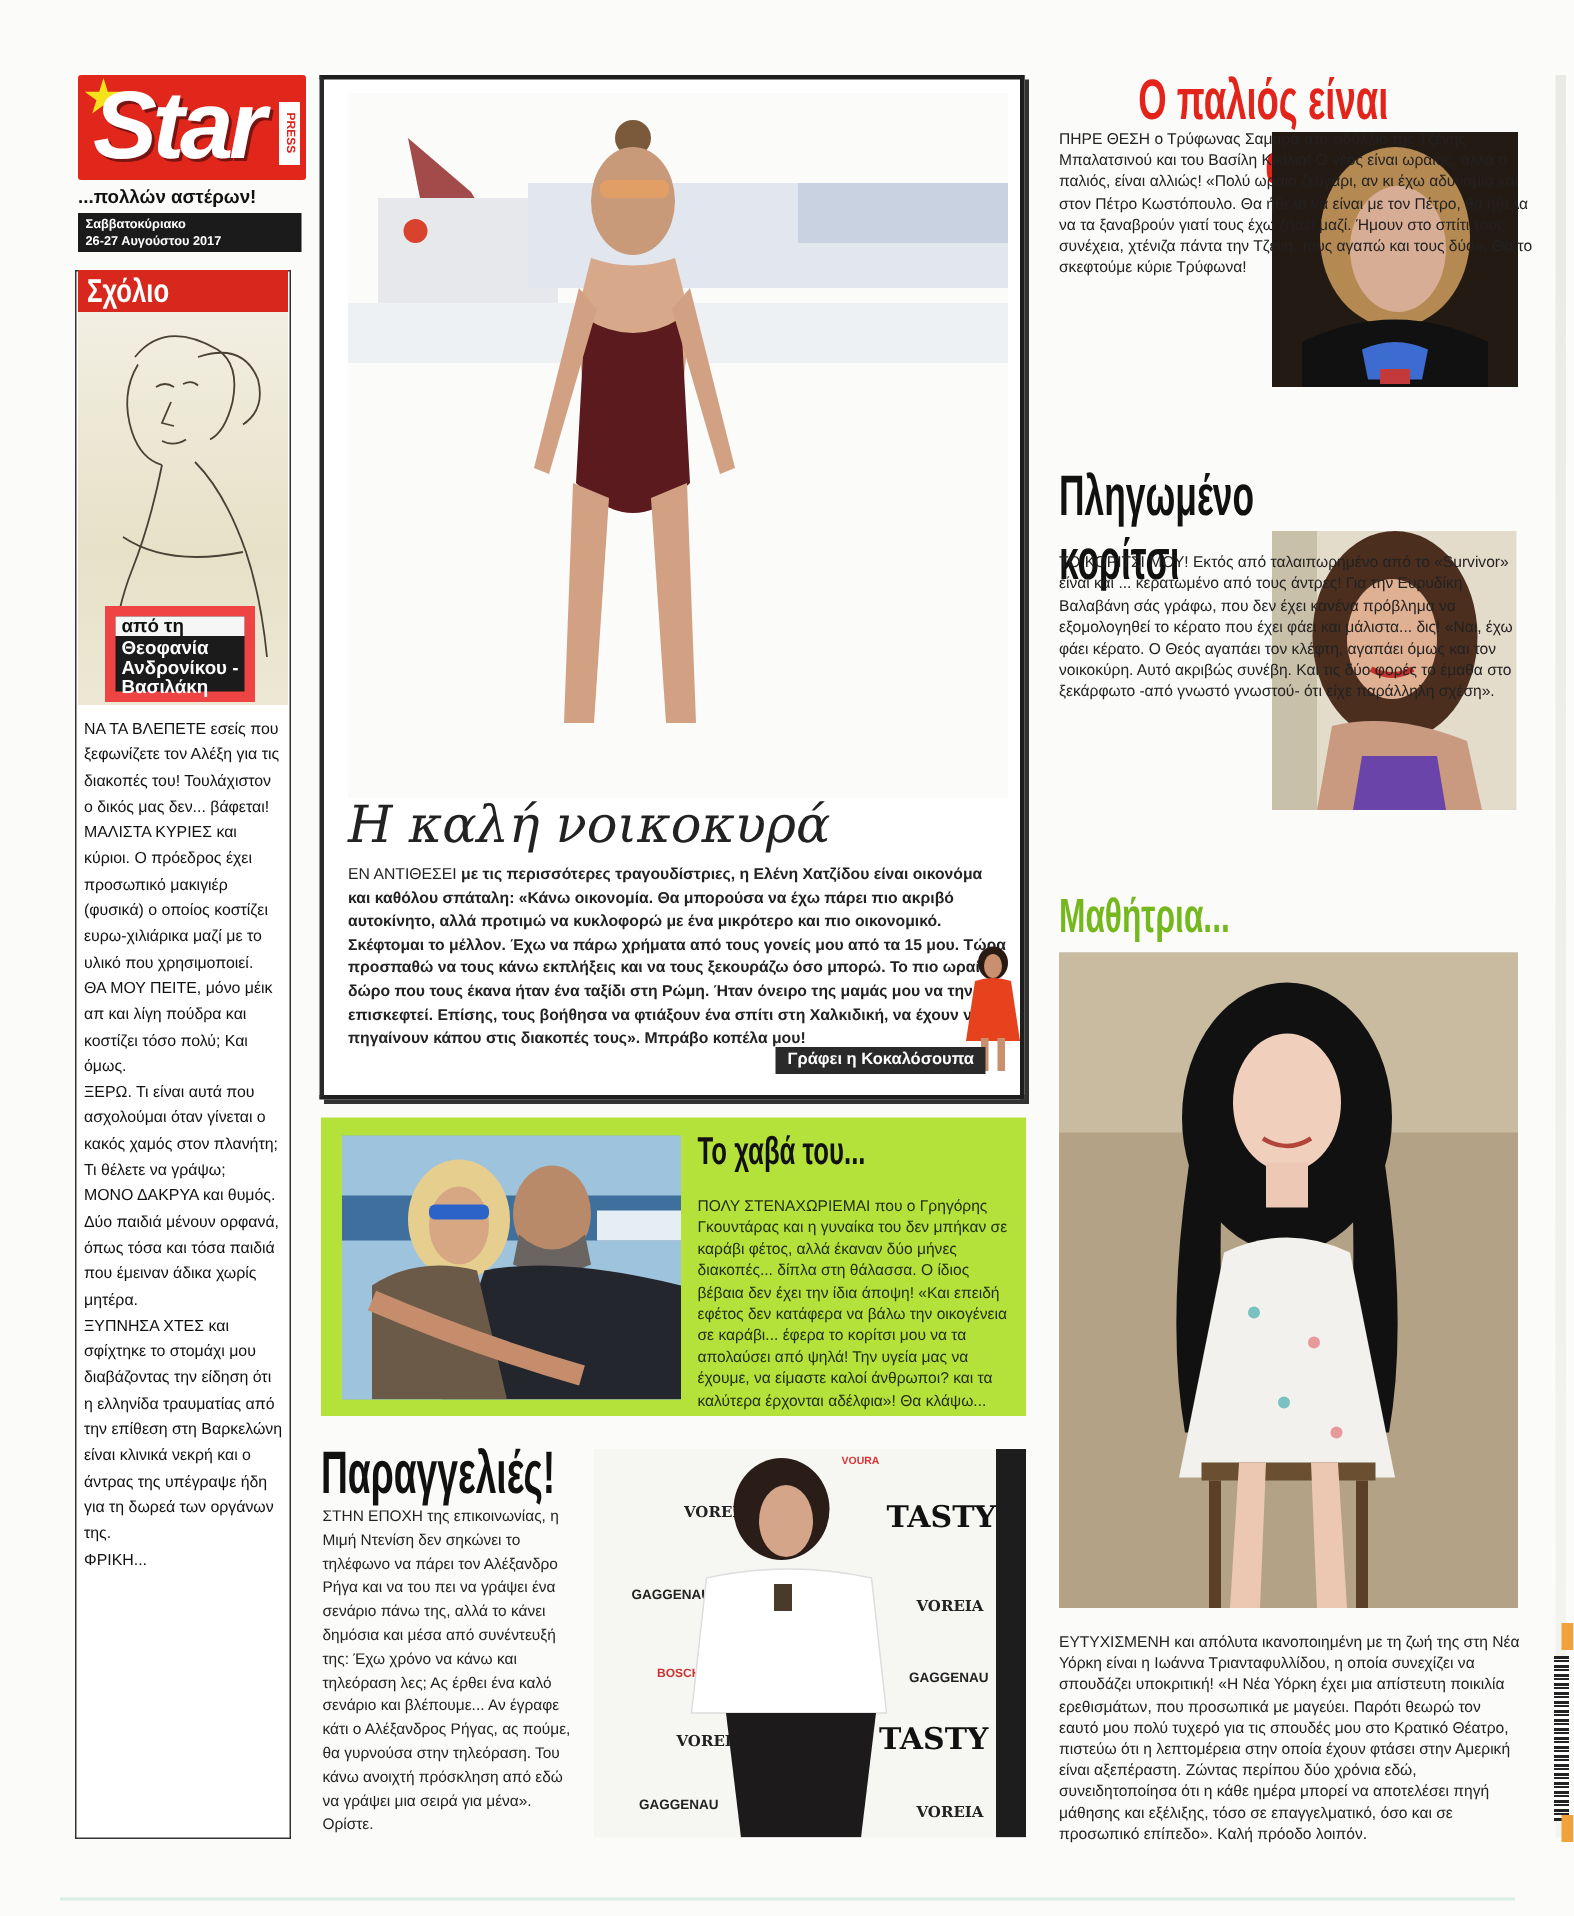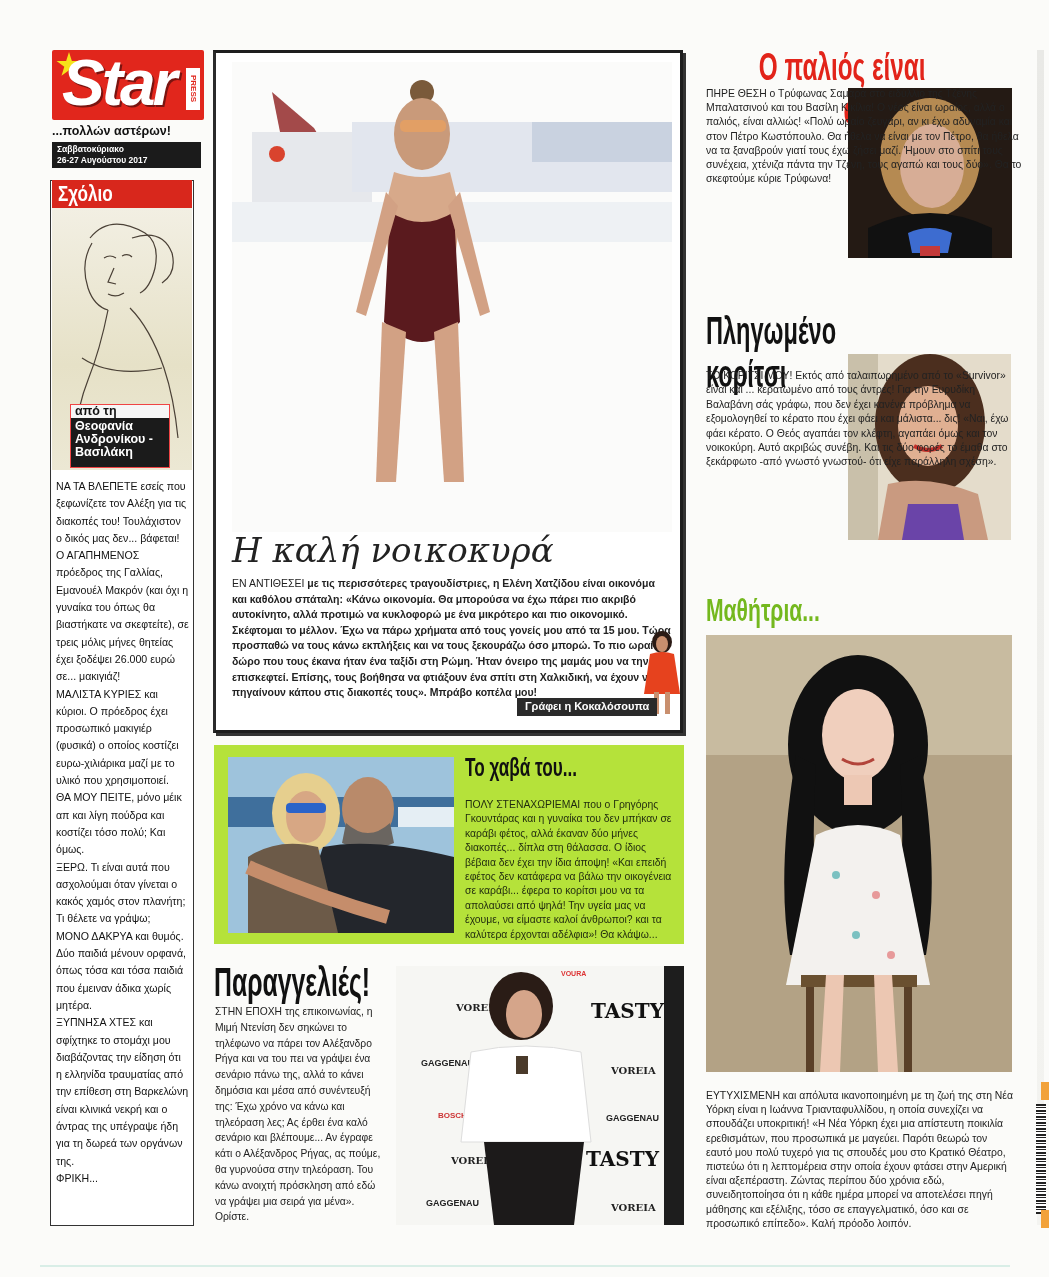--- a/index.html
+++ b/index.html
@@ -17,21 +17,21 @@
     text-shadow: 2px 2px 0 #7a1410; font-family:"Liberation Sans", sans-serif; }
   #logo .press { position:absolute; right:4px; top:18px; width:14px; height:42px; background:#fff; color:#e1261c; font-size:8px; font-weight:900;
     writing-mode: vertical-rl; text-align:center; line-height:14px; }
   #tagline { left: 52px; top: 124px; font-size: 12.5px; font-weight: 700; color: #111; }
   #datebox { left: 52px; top: 142px; width: 149px; height: 26px; background: #1b1b1b; color: #fff; font-size: 8.5px; font-weight: 700; padding: 2px 5px; line-height: 11px; }
   #scholio-box { left: 50px; top: 180px; width: 144px; height: 1046px; border: 1px solid #333; background: #fff; }
   #scholio-head { left: 52px; top: 180px; width: 140px; height: 28px; background: #d8271c; color: #fff; font-size: 22px; padding-left: 6px; line-height: 28px; }
   #scholio-head span { display:inline-block; transform: scaleX(0.78); transform-origin:left; font-weight:900; font-family:"Liberation Sans", sans-serif; }
   #sketch { left: 52px; top: 208px; width: 140px; height: 262px; background: linear-gradient(180deg,#f2efe3,#e6e1c7 60%, #ece8d4); }
   #sketch svg { width:100%; height:100%; }
-  #author-box { left: 70px; top: 404px; width: 100px; height: 64px; background: #1b1b1b; color: #fff; font-size: 12.5px; font-weight: 700; line-height: 13px; padding: 2px 4px; border: 1px solid #ef4444; }
+  #author-box { left: 70px; top: 404px; width: 100px; height: 64px; background: #1b1b1b; color: #fff; font-size: 12.5px; font-weight: 700; line-height: 13px; padding: 2px 4px; border: 7px solid #ef4444; }
   #author-box .apo { background: #f6f6f6; color: #111; display: block; margin: -2px -4px 2px -4px; padding: 0 4px; }
   #scholio-text { left: 56px; top: 478px; width: 133px; font-size: 10.6px; color: #111; }
   #scholio-text p { line-height: 17.3px; }
 
   
   #feature { left: 213px; top: 50px; width: 470px; height: 683px; background: #fff; border: 3px solid #1e1e1e; border-left-color:#2a2a2a; box-shadow: 3px 3px 0 #333; }
   #feature-photo { left: 232px; top: 62px; width: 440px; height: 470px; background: linear-gradient(180deg, #fff 0%, #f4f4f4 10%, #fbfbfb 25%, #fdfdfd 100%); overflow:hidden; }
   #feature-title { left: 232px; top: 530px; font-family: "DejaVu Serif", serif; font-style: italic; font-size: 34px; color: #222; }
   #feature-body { left: 232px; top: 576px; width: 440px; font-size: 10.5px; font-weight: 700; color: #222; }
   #feature-body p { line-height: 15.6px; }
@@ -109,21 +109,20 @@
       <path d="M80 30 q30 -10 40 15 q5 20 -10 30"></path>
     </g>
   </svg>
 </div>
 <div id="author-box" class="abs">
   <span class="apo">από τη</span>
   <span>Θεοφανία Ανδρονίκου - Βασιλάκη</span>
 </div>
 <div id="scholio-text" class="abs">
   <p><b>ΝΑ ΤΑ ΒΛΕΠΕΤΕ</b><span> εσείς που ξεφωνίζετε τον Αλέξη για τις διακοπές του! Τουλάχιστον ο δικός μας δεν... βάφεται!</span></p>
-  <p><b>Ο ΑΓΑΠΗΜΕΝΟΣ</b><span> πρόεδρος της Γαλλίας, Εμανουέλ Μακρόν (και όχι η γυναίκα του όπως θα βιαστήκατε να σκεφτείτε), σε τρεις μόλις μήνες θητείας έχει ξοδέψει 26.000 ευρώ σε... μακιγιάζ!</span></p>
   <p><b>ΜΑΛΙΣΤΑ ΚΥΡΙΕΣ</b><span> και κύριοι. Ο πρόεδρος έχει προσωπικό μακιγιέρ (φυσικά) ο οποίος κοστίζει ευρω-χιλιάρικα μαζί με το υλικό που χρησιμοποιεί.</span></p>
   <p><b>ΘΑ ΜΟΥ ΠΕΙΤΕ,</b><span> μόνο μέικ απ και λίγη πούδρα και κοστίζει τόσο πολύ; Και όμως.</span></p>
   <p><b>ΞΕΡΩ.</b><span> Τι είναι αυτά που ασχολούμαι όταν γίνεται ο κακός χαμός στον πλανήτη; Τι θέλετε να γράψω;</span></p>
   <p><b>ΜΟΝΟ ΔΑΚΡΥΑ</b><span> και θυμός. Δύο παιδιά μένουν ορφανά, όπως τόσα και τόσα παιδιά που έμειναν άδικα χωρίς μητέρα.</span></p>
   <p><b>ΞΥΠΝΗΣΑ ΧΤΕΣ</b><span> και σφίχτηκε το στομάχι μου διαβάζοντας την είδηση ότι η ελληνίδα τραυματίας από την επίθεση στη Βαρκελώνη είναι κλινικά νεκρή και ο άντρας της υπέγραψε ήδη για τη δωρεά των οργάνων της.</span></p>
   <p><b>ΦΡΙΚΗ...</b><span></span></p>
 </div>
 
 <div id="feature" class="abs"></div>
 <div id="feature-photo" class="abs">

